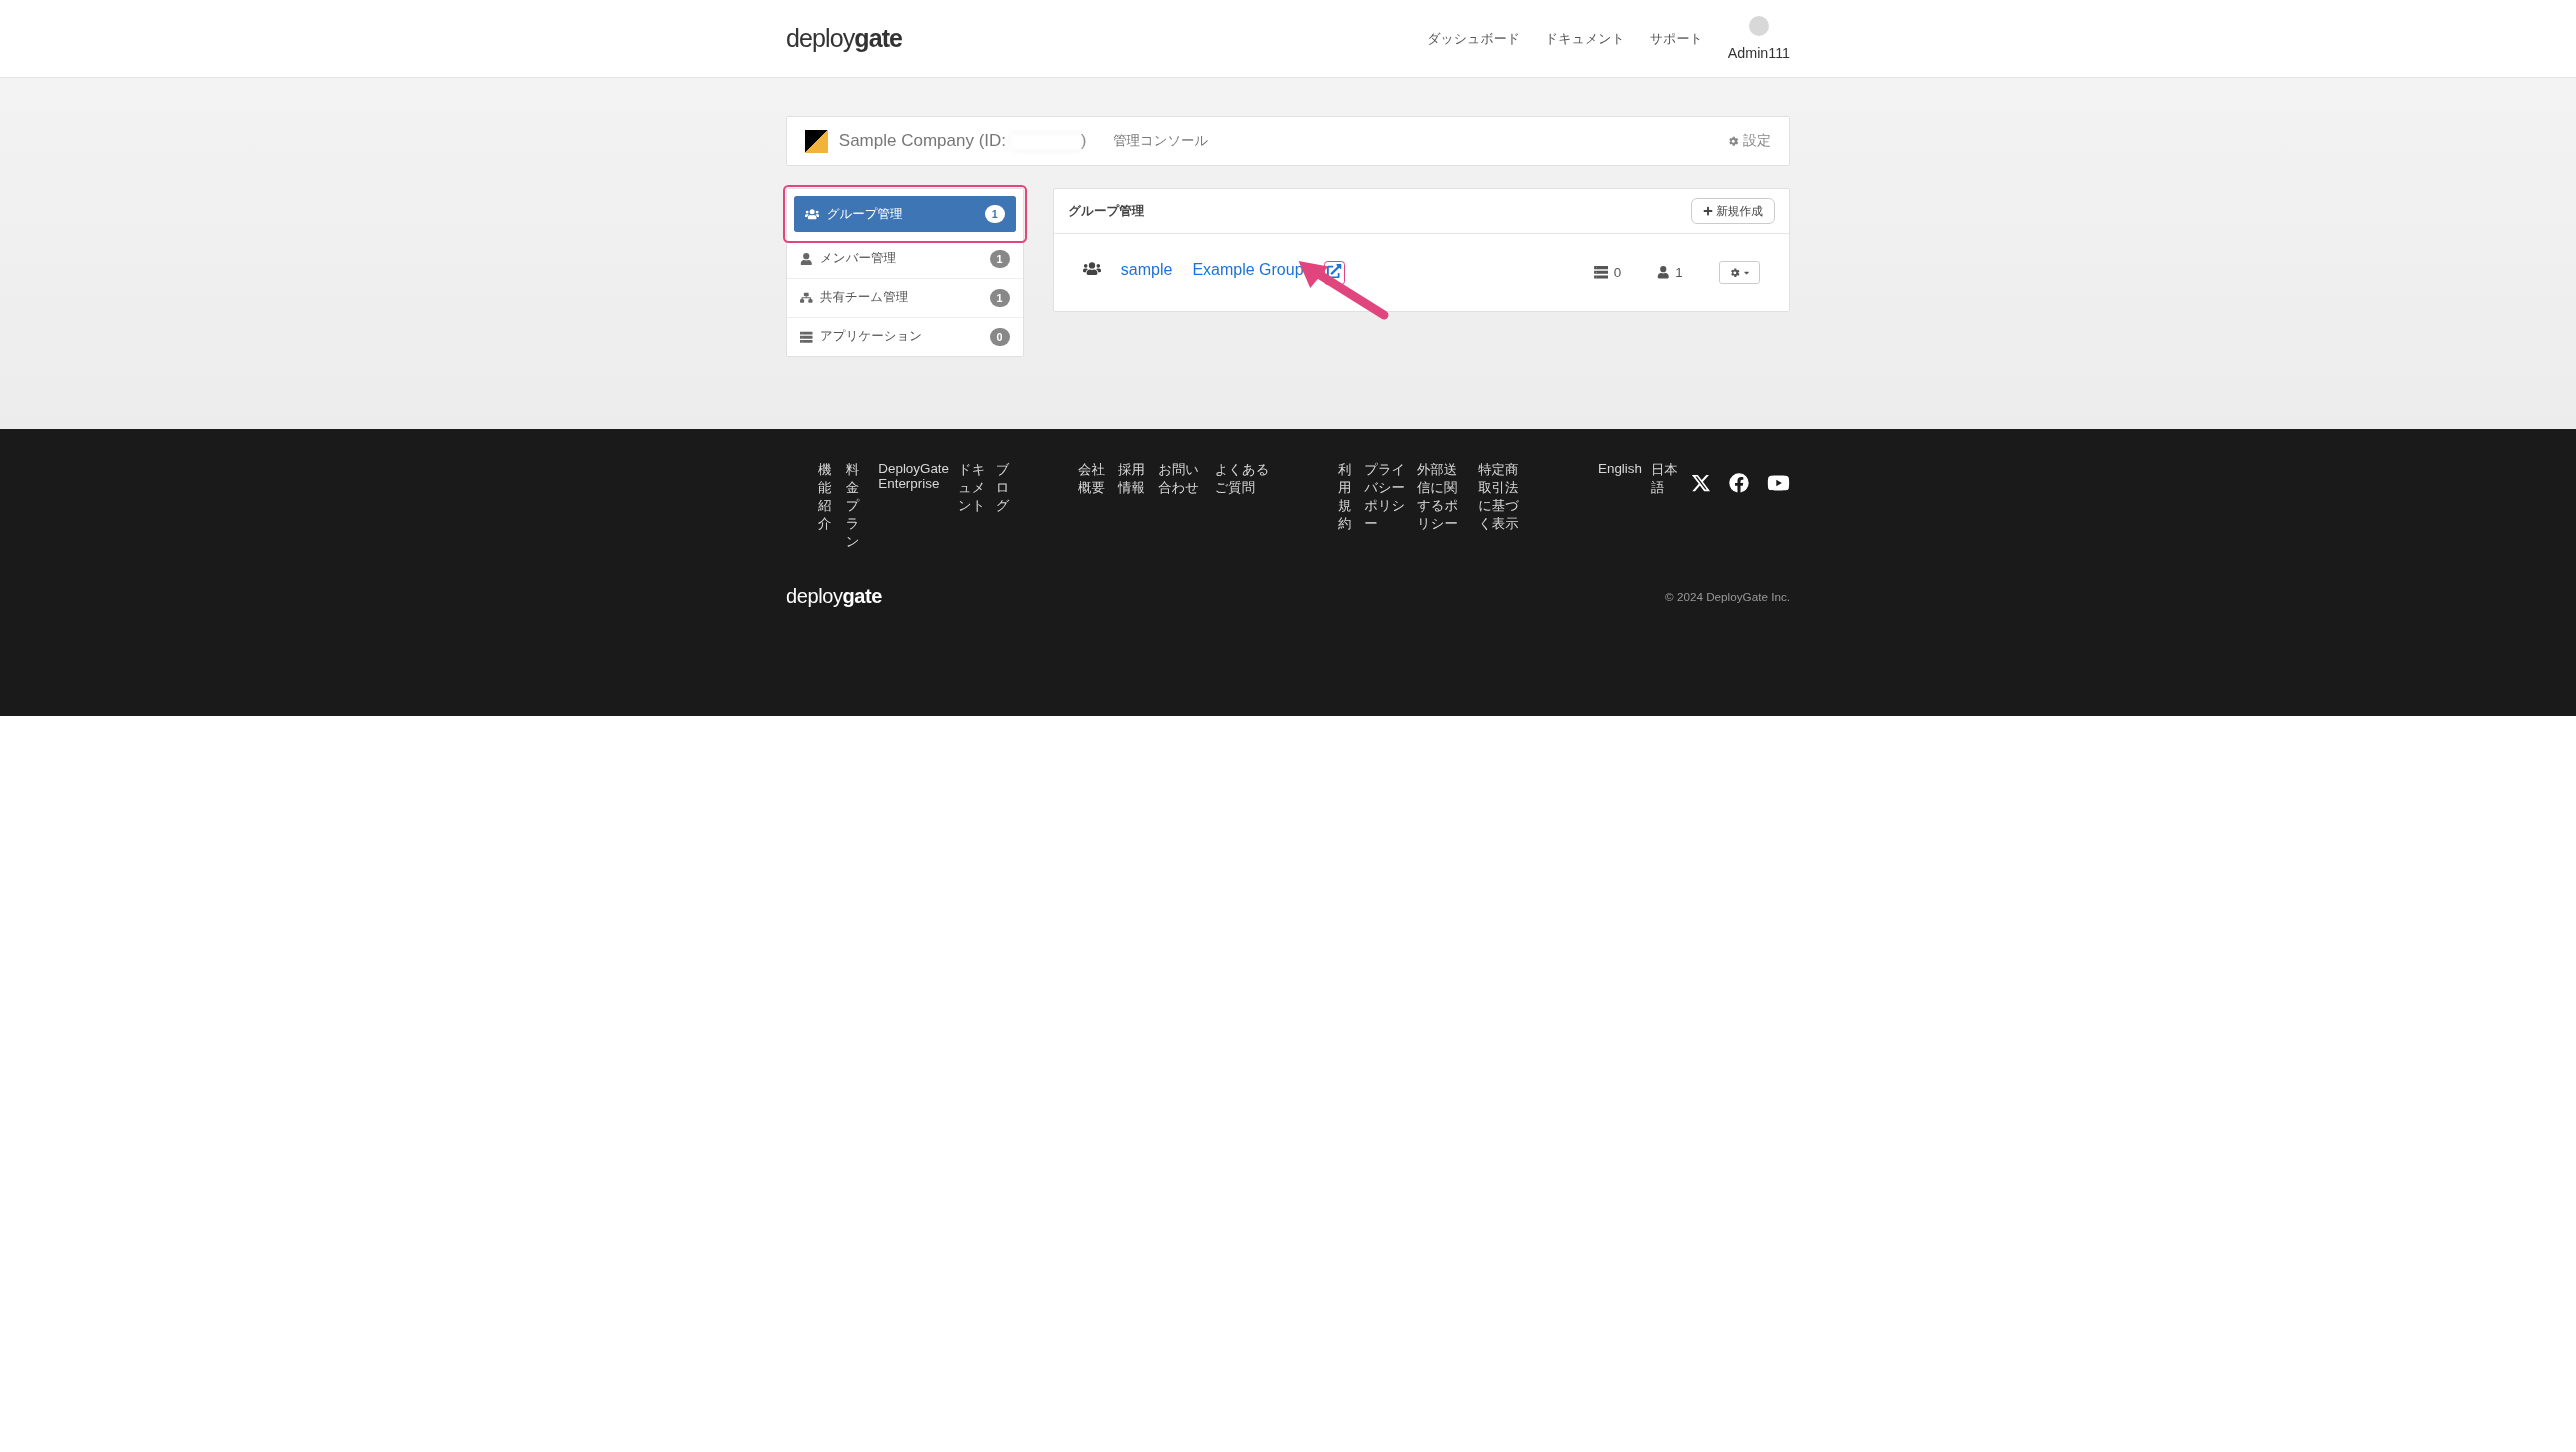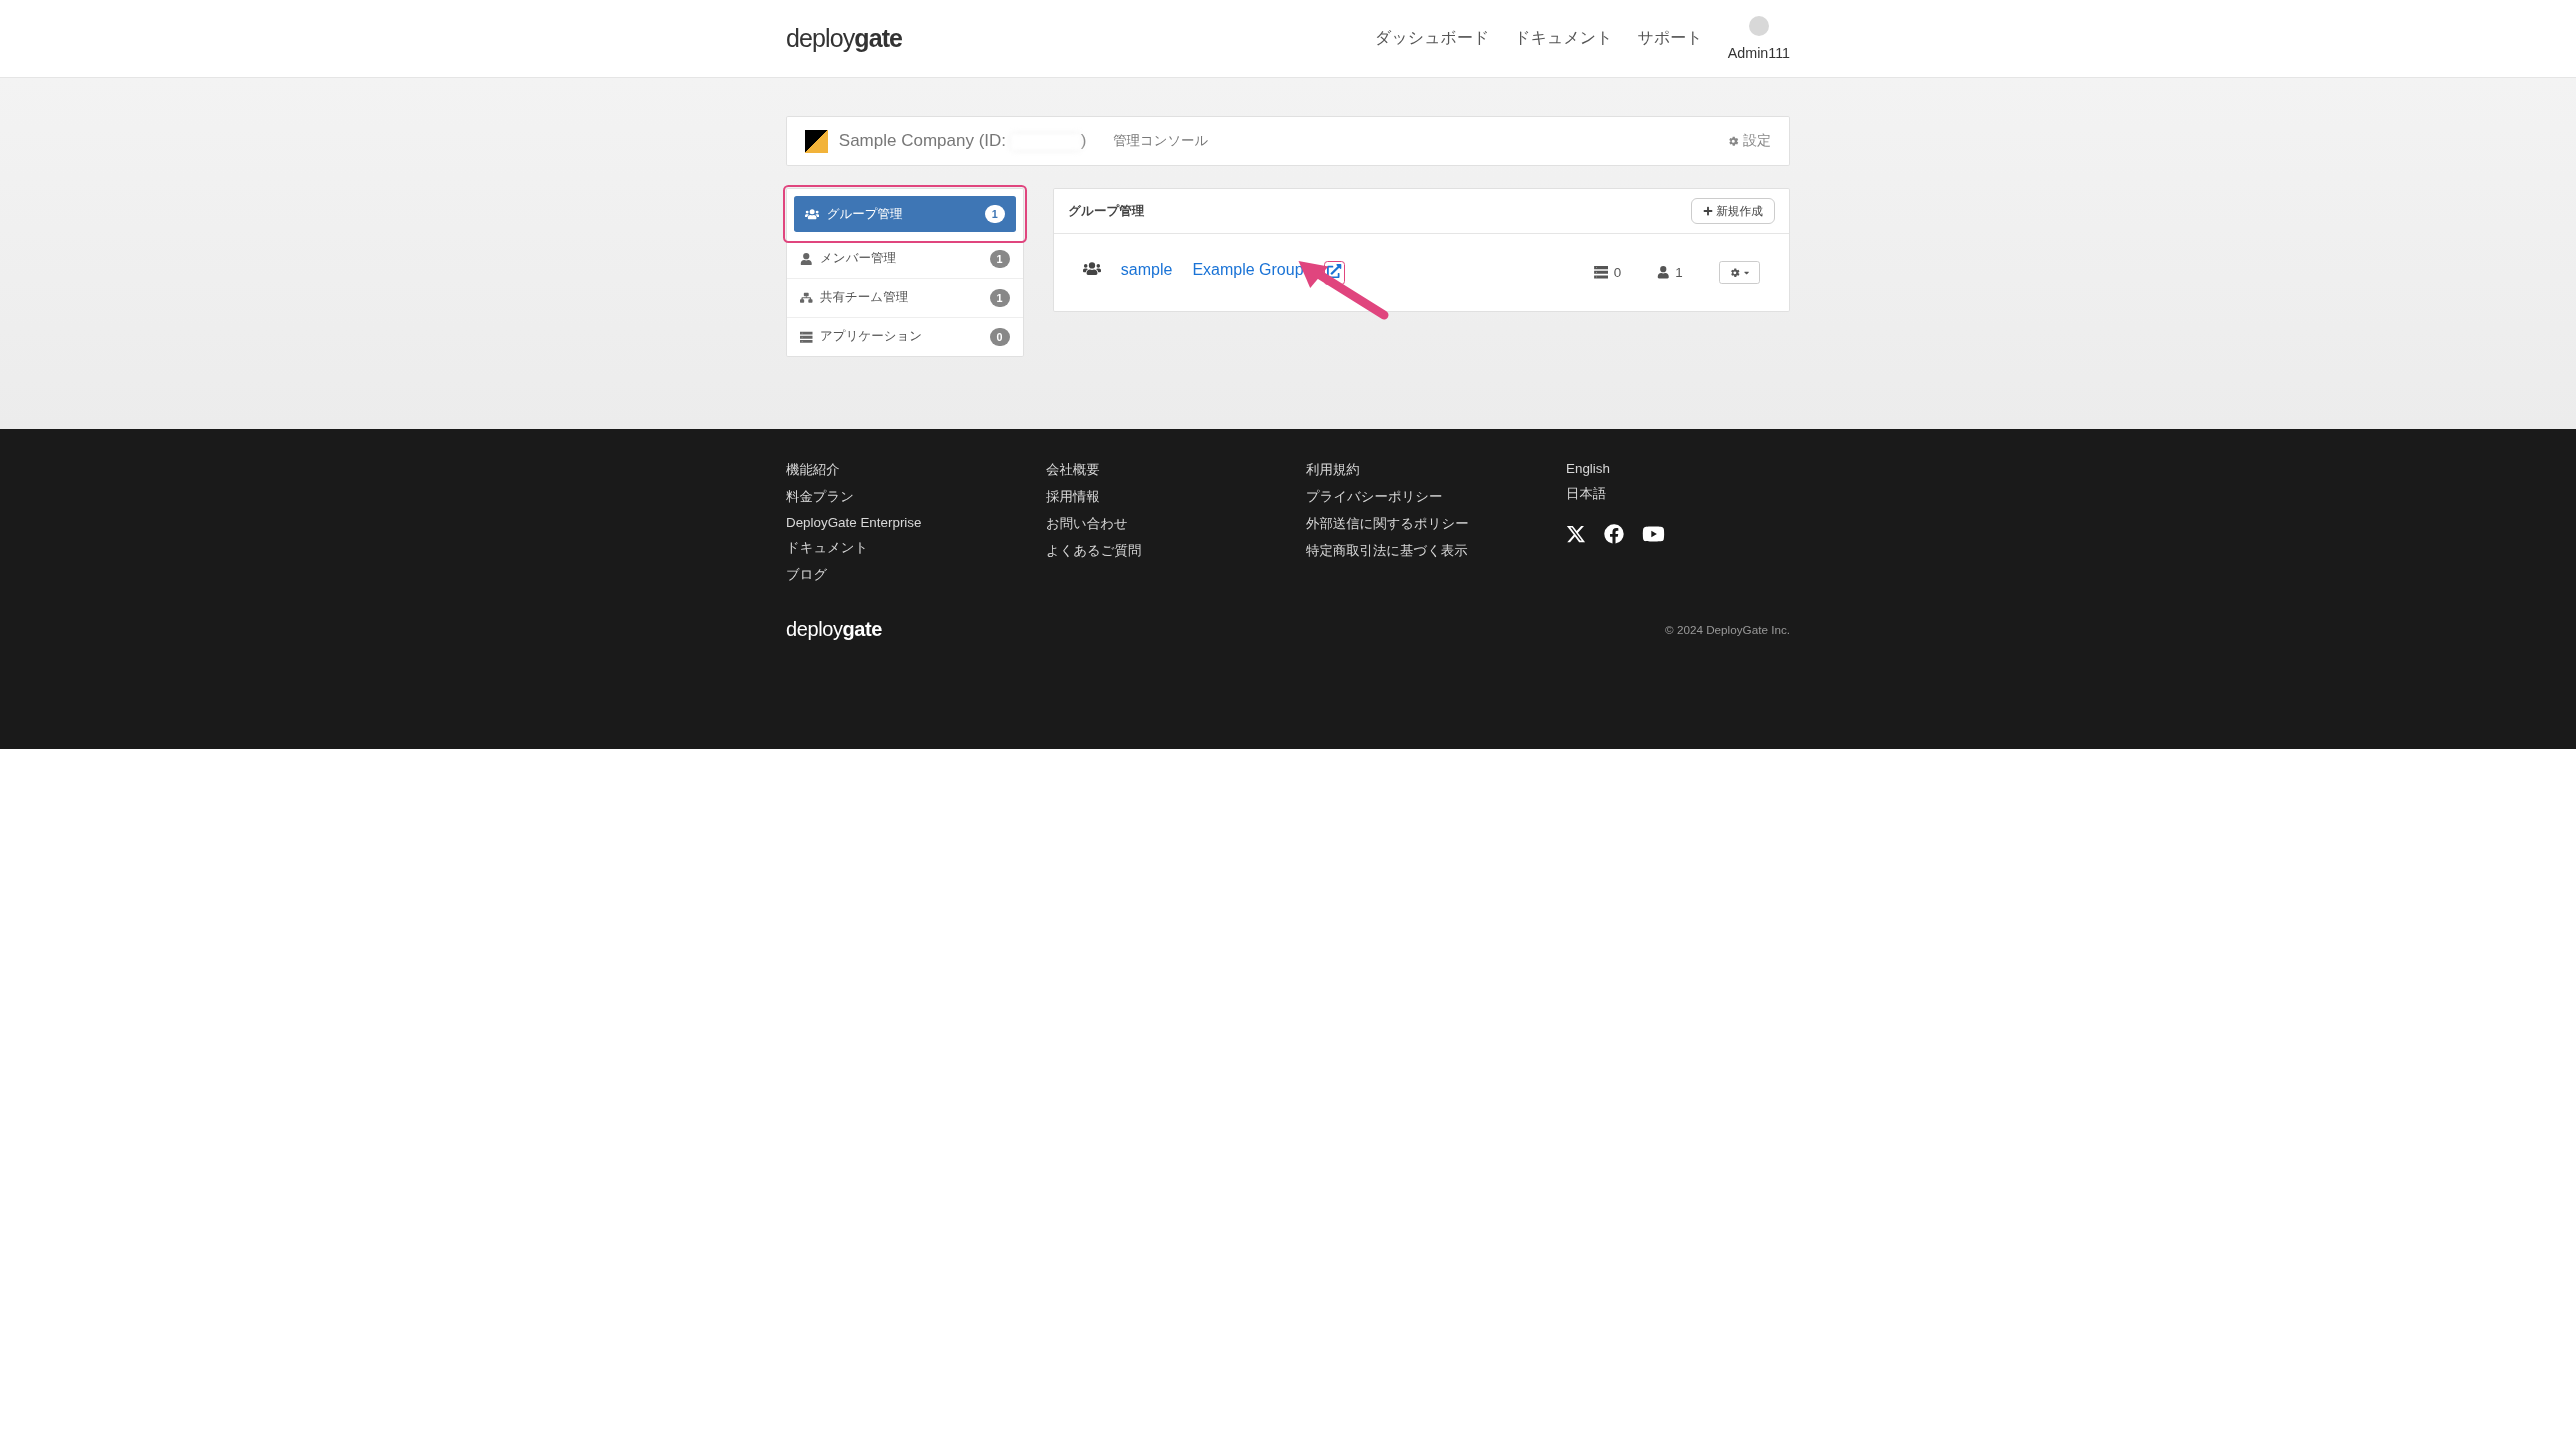--- a/index.html
+++ b/index.html
@@ -5,21 +5,21 @@
     * { box-sizing: border-box; margin: 0; padding: 0; }
     body { font-family: -apple-system, BlinkMacSystemFont, "Segoe UI", "Helvetica Neue", sans-serif; background: #fff; color: #333; }
     a { text-decoration: none; color: inherit; }
 
     
     .header { background: #fff; border-bottom: 0.9px solid #e5e5e5; padding: 16px 0; }
     .header-inner { max-width: 1040px; margin: 0 auto; display: flex; justify-content: space-between; align-items: center; padding: 0 18px; }
     .logo-text { font-size: 25px; font-weight: 400; letter-spacing: -0.9px; color: #333; }
     .logo-text .bold { font-weight: 700; }
     .nav { display: flex; align-items: center; gap: 25px; }
-    .nav-item { color: #555; font-size: 16px; }
+    .nav-item { color: #555; font-size: 13px; }
     .user-area { display: flex; align-items: center; gap: 9px; flex-direction: column; }
     .avatar { width: 20px; height: 20px; border-radius: 50%; background: #d8d8d8; display: inline-block; }
 
     
     .content-wrap { background: linear-gradient(to bottom, #f3f3f3, #ececec); padding: 38px 0 72px; min-height: 323px; }
     .content { max-width: 1040px; margin: 0 auto; padding: 0 18px; }
 
     .company-card { background: #fff; border: 0.9px solid #e0e0e0; border-radius: 1.8px; padding: 12.5px 18px; display: flex; align-items: center; justify-content: space-between; margin-bottom: 22px; }
     .company-left { display: flex; align-items: center; gap: 10.8px; }
     .company-logo { width: 23px; height: 23px; background: #000; display: inline-block; position: relative; overflow: hidden; }
@@ -53,21 +53,21 @@
     .ext-link-box { border: 1.8px solid #e0457e; border-radius: 3.6px; padding: 1.8px 2.7px; display: inline-flex; }
     .group-stats { display: flex; align-items: center; gap: 36px; color: #555; font-size: 13.4px; }
     .stat { display: flex; align-items: center; gap: 5.4px; }
     .gear-btn { border: 0.9px solid #ccc; border-radius: 2.7px; padding: 4.5px 9px; background: #fff; cursor: pointer; display: flex; align-items: center; gap: 2.7px; color: #555; }
 
     .arrow-overlay { position: absolute; pointer-events: none; }
 
     
     .footer { background: #1a1a1a; color: #d8d8d8; padding: 32px 0 108px; }
     .footer-inner { max-width: 1040px; margin: 0 auto; padding: 0 18px; display: flex; gap: 36px; }
-    .footer-col { flex: 1; display: flex; flex-direction: column; gap: 9px; }
+    .footer-col { flex: 1; display: flex; flex-direction: row; gap: 9px; margin-left: 32px; }
     .footer-col a { color: #d8d8d8; font-size: 13.4px; }
     .socials { display: flex; gap: 18px; margin-top: 12.5px; }
     .footer-bottom { max-width: 1040px; margin: 34px auto 0; padding: 0 18px; display: flex; justify-content: space-between; align-items: center; }
     .footer-logo { font-size: 20px; color: #fff; letter-spacing: -0.4px; }
     .copyright { color: #999; font-size: 11.7px; }
 
     .icon { display: inline-flex; }
   </style>
 </head>
 <body>

